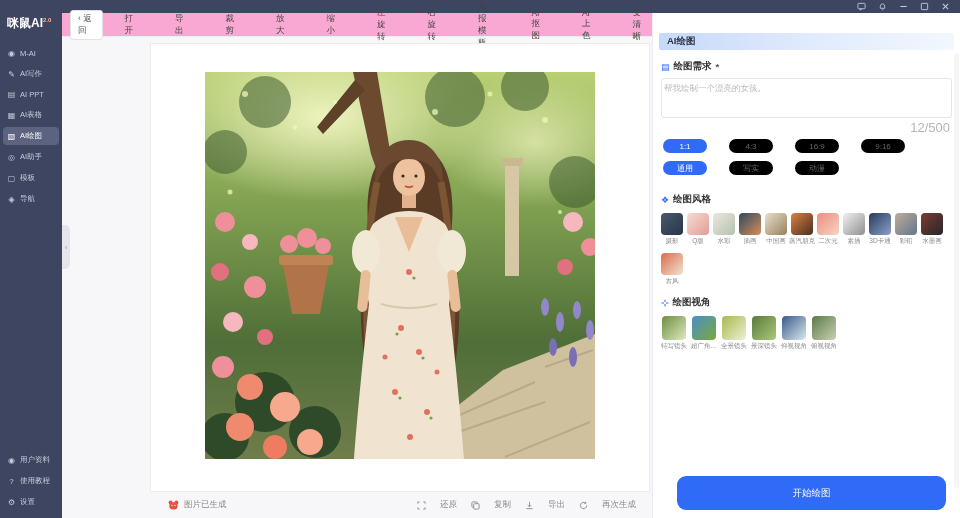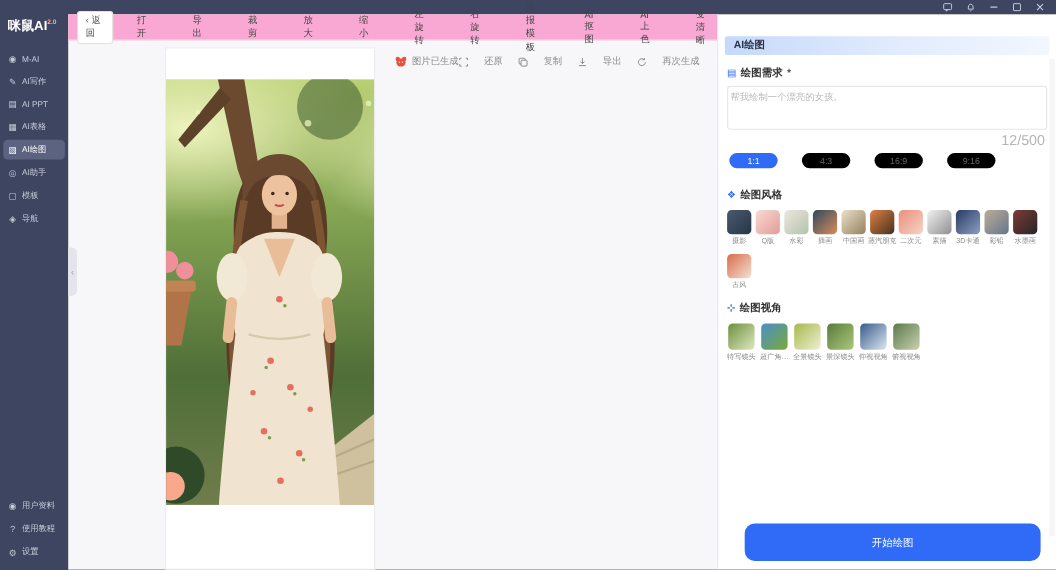--- a/index.html
+++ b/index.html
@@ -26,21 +26,21 @@
   .side-footer { margin-top:auto; padding-bottom:4px; }
 
   
   .main { flex:1; display:flex; flex-direction:column; background:#f7f7f9; min-width:0; position:relative; }
   .toolbar { height:24px; background:#f9a8d4; border-bottom:1px solid #ededed; display:flex;
              align-items:center; gap:0; padding-left:8px; flex:none; }
   .back-btn { border:1px solid #e2e2e2; border-radius:3px; padding:2px 7px; font-size:8.5px;
               color:#555; margin-right:10px; background:#fff; cursor:pointer; }
   .tb-item { font-size:8.5px; color:#444; padding:0 11px; cursor:pointer; }
 
-  .canvas-area { flex:1; display:flex; flex-direction:row; padding:6px 2px 0 88px; min-height:0; }
+  .canvas-area { flex:1; display:flex; flex-direction:column; padding:6px 2px 0 88px; min-height:0; }
   .canvas { flex:1; background:#fff; border:1px solid #ececec; display:flex;
             justify-content:center; overflow:hidden; }
   .art { width:390px; height:387px; margin-top:28px; flex:none; }
 
   .statusbar { height:26px; display:flex; align-items:center; padding:0 14px 0 18px;
                font-size:8.5px; color:#8a8a8a; flex:none; }
   .status-left { display:flex; align-items:center; gap:5px; }
   .status-actions { margin-left:auto; display:flex; align-items:center; gap:14px; }
   .act { display:flex; align-items:center; gap:14px; cursor:pointer; color:#8a8a8a; }
   .act svg { width:9px; height:9px; }
@@ -411,20 +411,28 @@
       <div class="pill-row">
 
           <span class="pill active">1:1</span>
 
           <span class="pill">4:3</span>
 
           <span class="pill">16:9</span>
 
           <span class="pill">9:16</span>
         </div>
+      <div class="pill-row">
+
+          <span class="pill active">通用</span>
+
+          <span class="pill">写实</span>
+
+          <span class="pill">动漫</span>
+        </div>
 
       <div class="sec-label">
         <span class="blue-ico">❖</span>
         <span>绘图风格</span>
       </div>
       <div class="thumb-grid">
 
           <div class="thumb">
             <div class="thumb-img" style="background: linear-gradient(135deg, rgb(74, 90, 110) 0%, rgb(39, 53, 71) 100%);"></div>
             <div class="thumb-lab">摄影</div>

